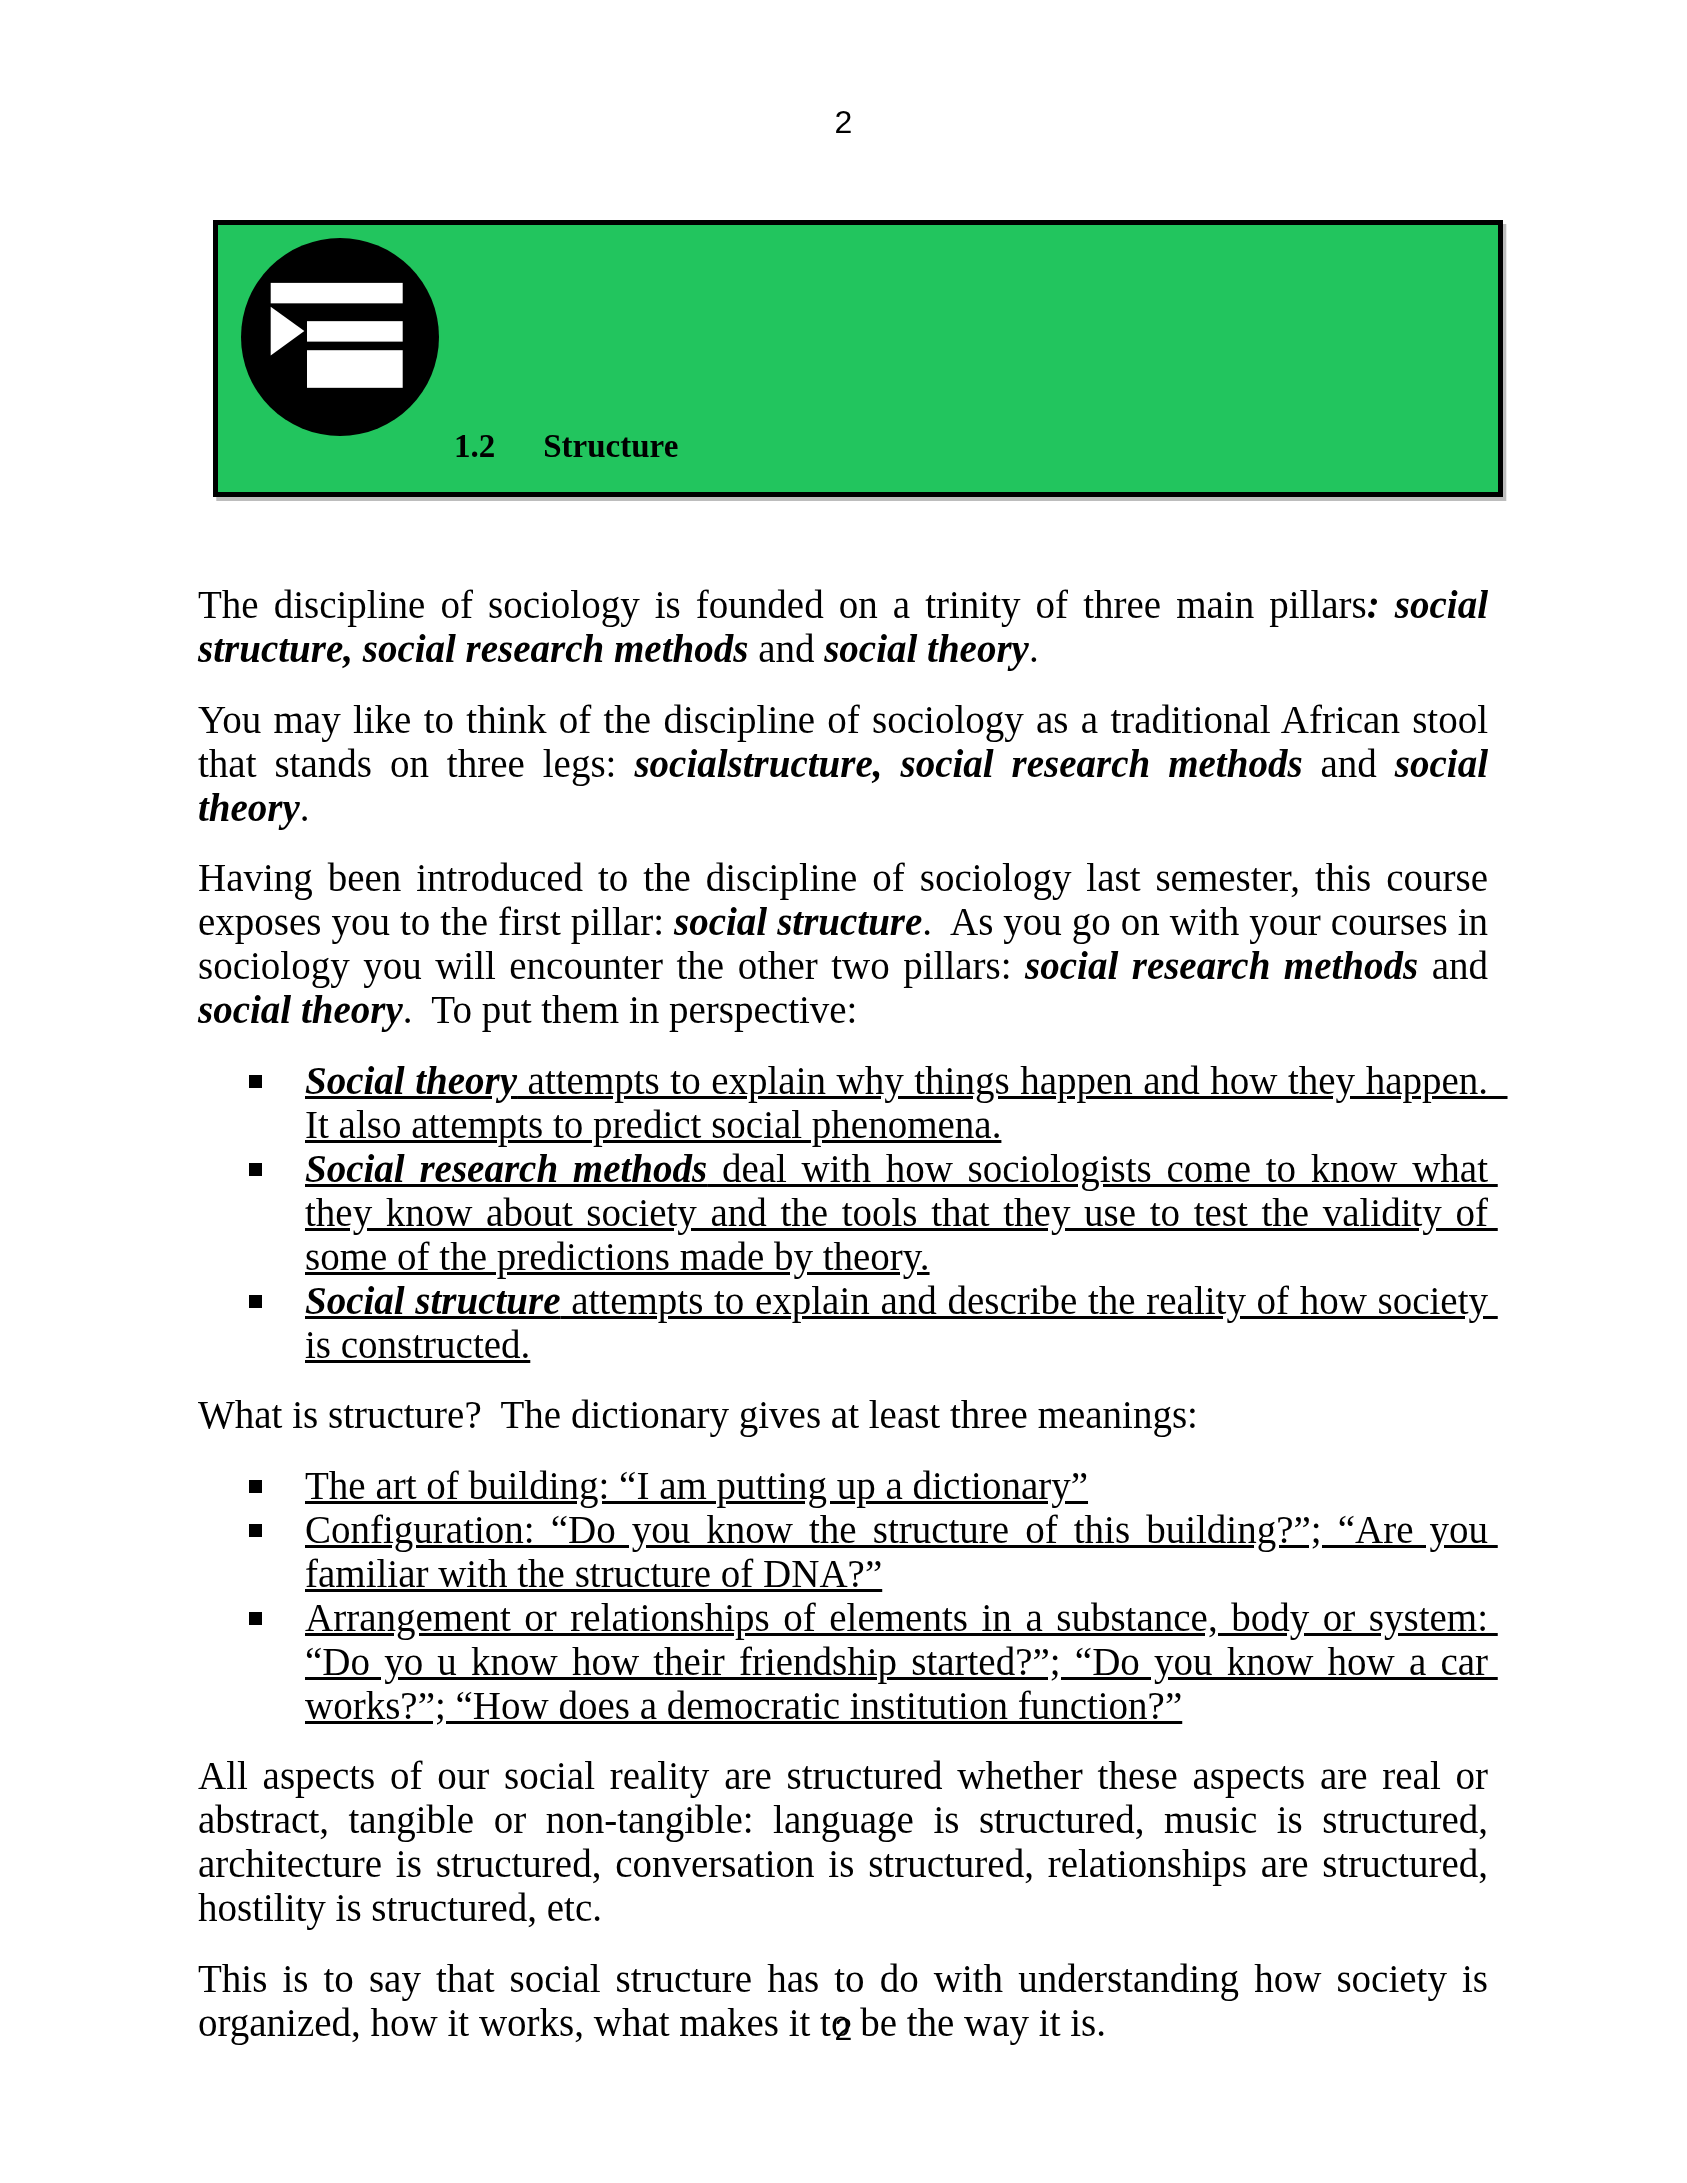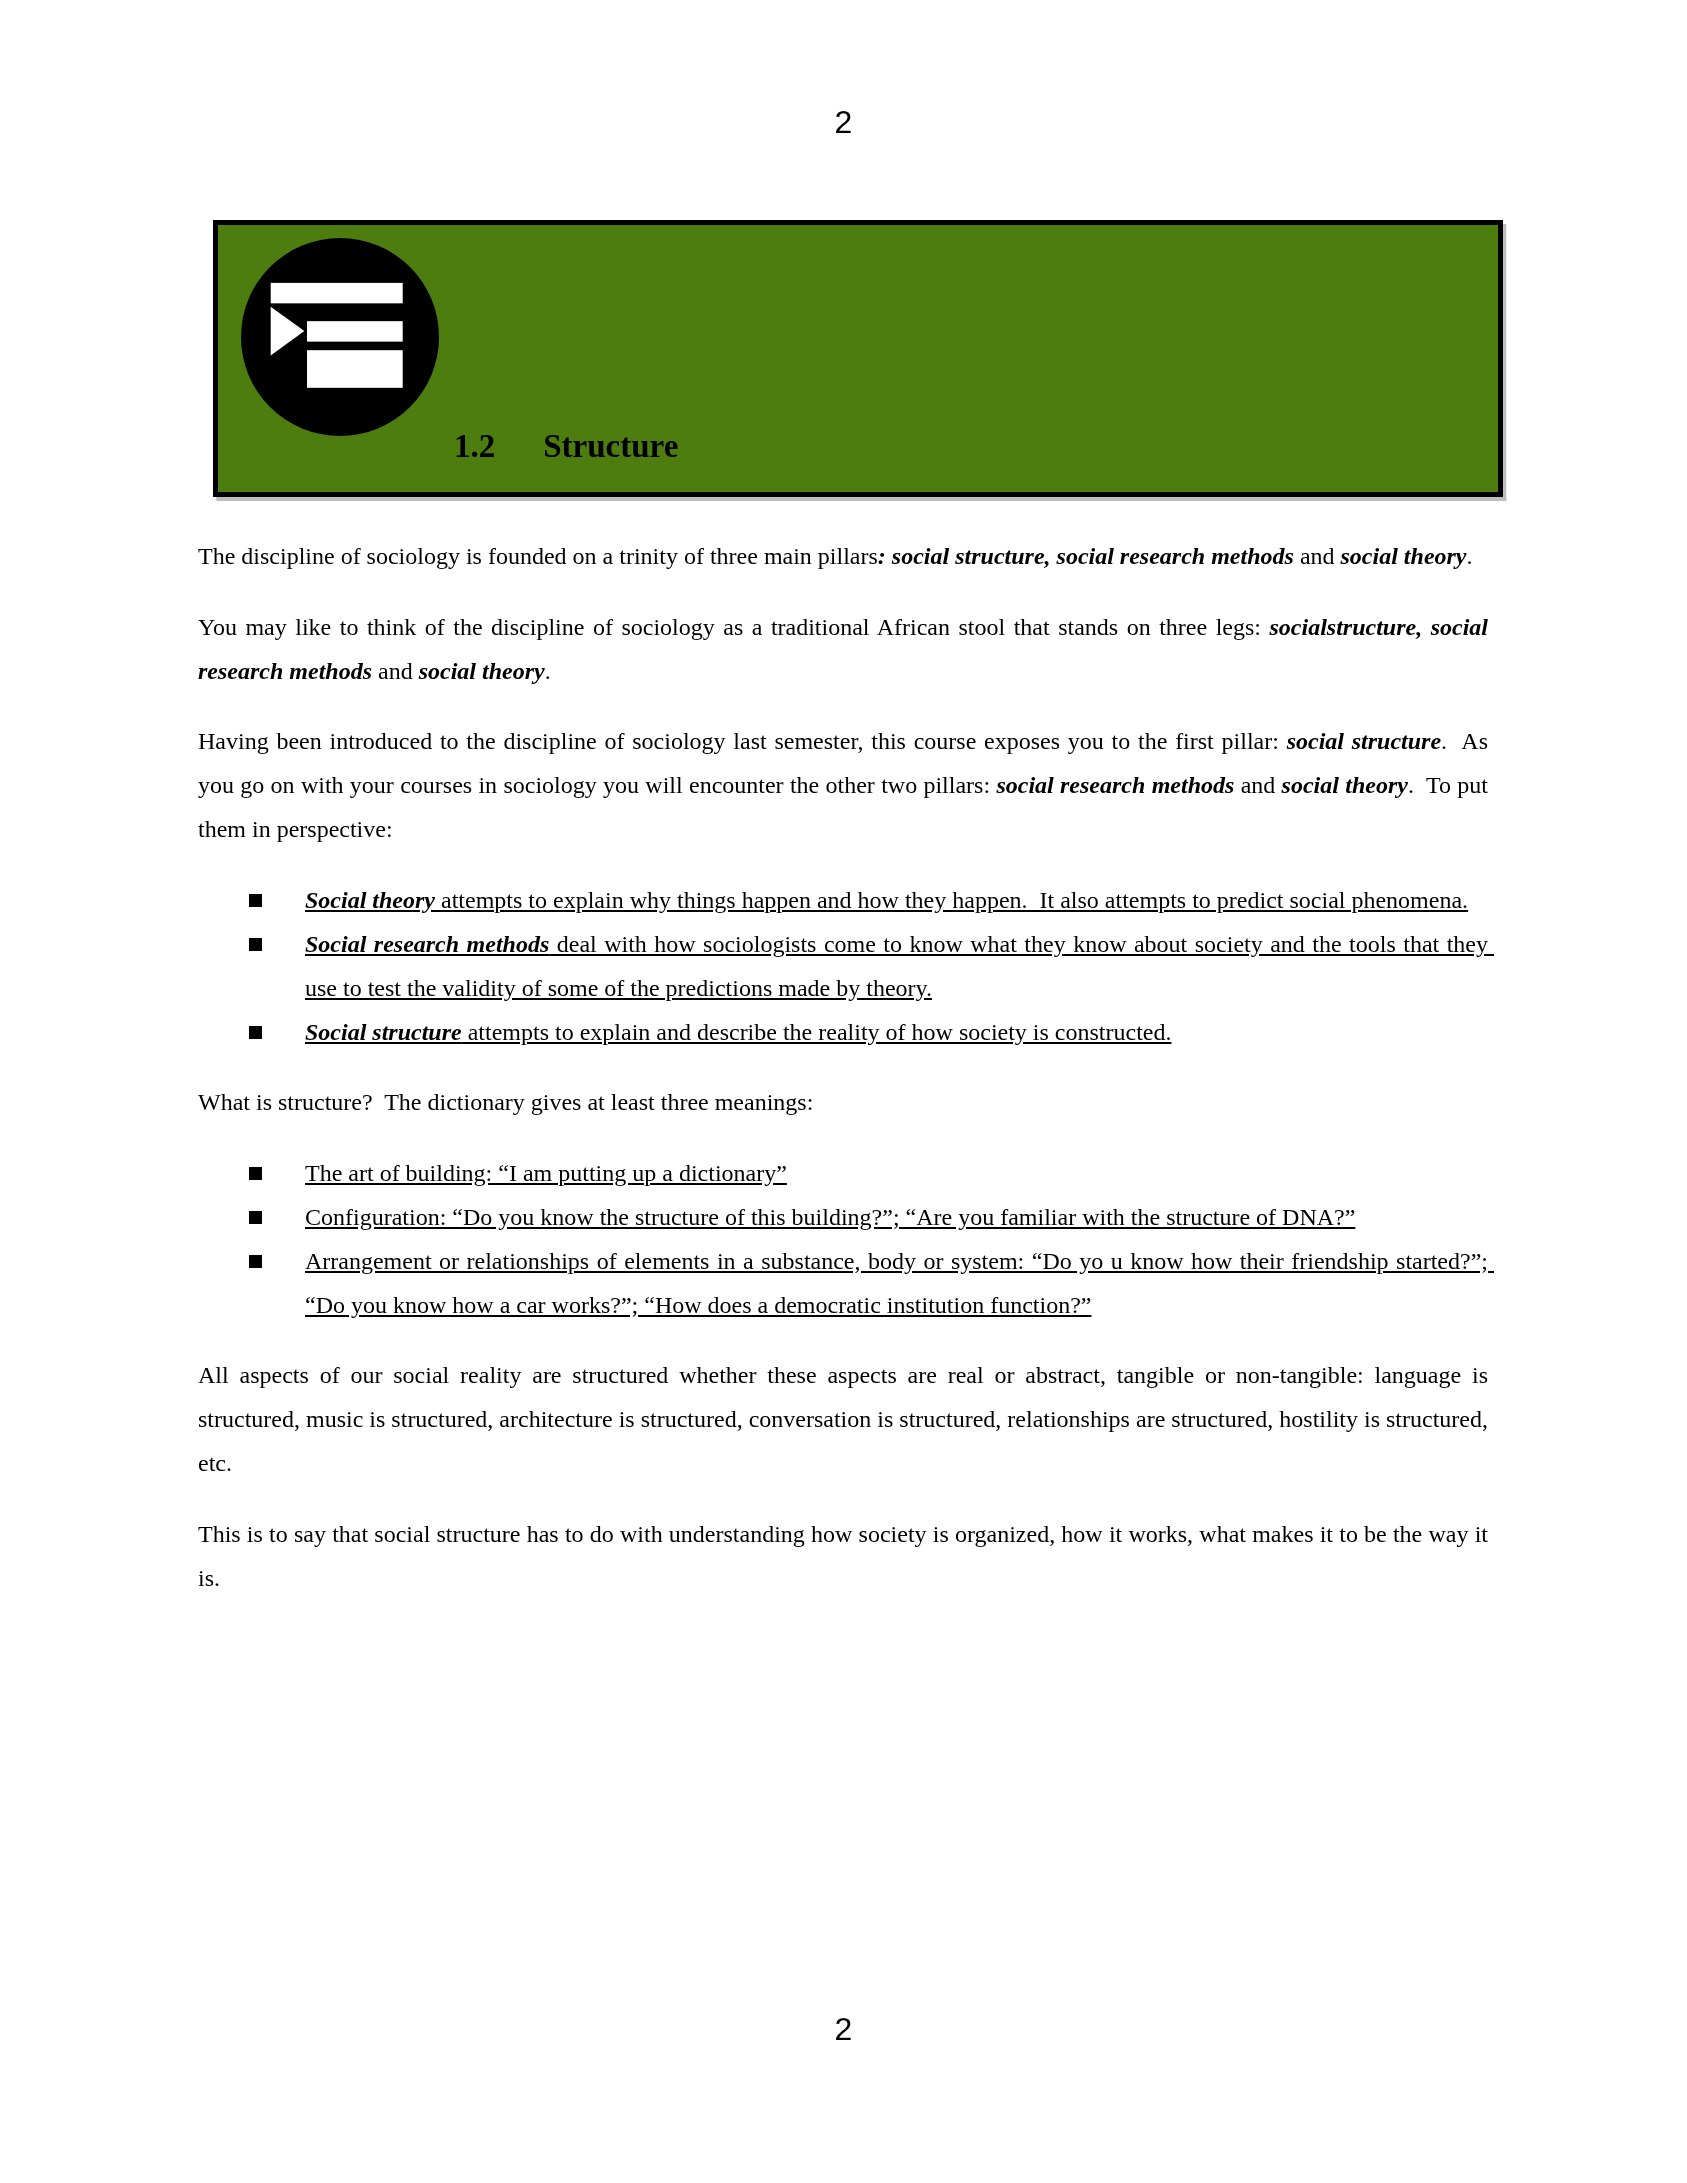--- a/index.html
+++ b/index.html
@@ -24,21 +24,21 @@
   .page-number.top { top: 106px; }
   .page-number.bottom { top: 2013px; }
 
   .heading-box {
     position: absolute;
     left: 213px;
     top: 220px;
     width: 1280px;
     height: 267px;
     border: 5.3px solid #000000;
-    background: #4d7c0f;
+    background: #22c55e;
     box-shadow: 3.3px 4px 0 #bdbdbd;
   }
   .heading-icon {
     position: absolute;
     left: 23px;
     top: 13.2px;
     width: 198px;
     height: 198px;
     display: block;
   }
@@ -49,23 +49,23 @@
     font-weight: bold;
     font-size: 33px;
     line-height: 33px;
     white-space: nowrap;
   }
   .heading-title .word { margin-left: 48px; }
 
   .doc-body {
     position: absolute;
     left: 198px;
-    top: 534px;
+    top: 583px;
     width: 1290px;
-    font-size: 24px;
+    font-size: 39px;
     line-height: 44px;
     text-align: justify;
   }
   .doc-body span { white-space: pre-wrap; }
   .para { margin: 0 0 26.5px 0; }
   .bi { font-weight: bold; font-style: italic; }
   .blist {
     list-style: none;
     margin: 0 0 26.5px 0;
     padding: 0;

